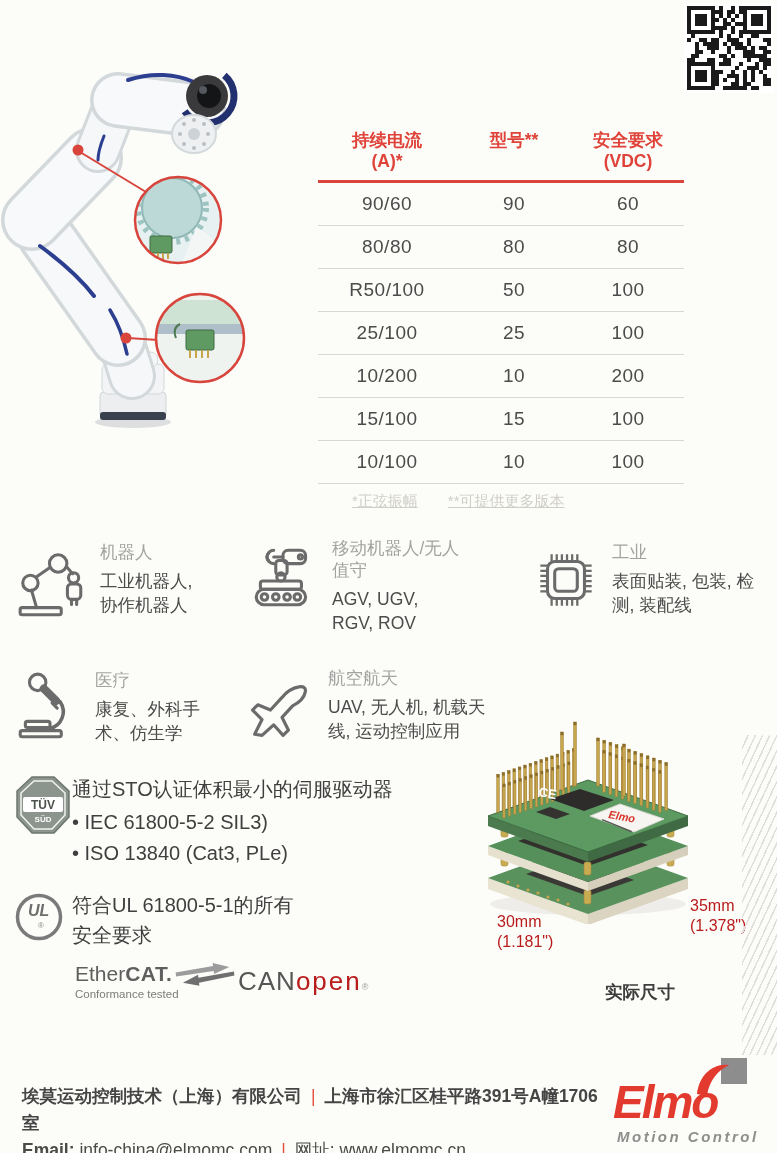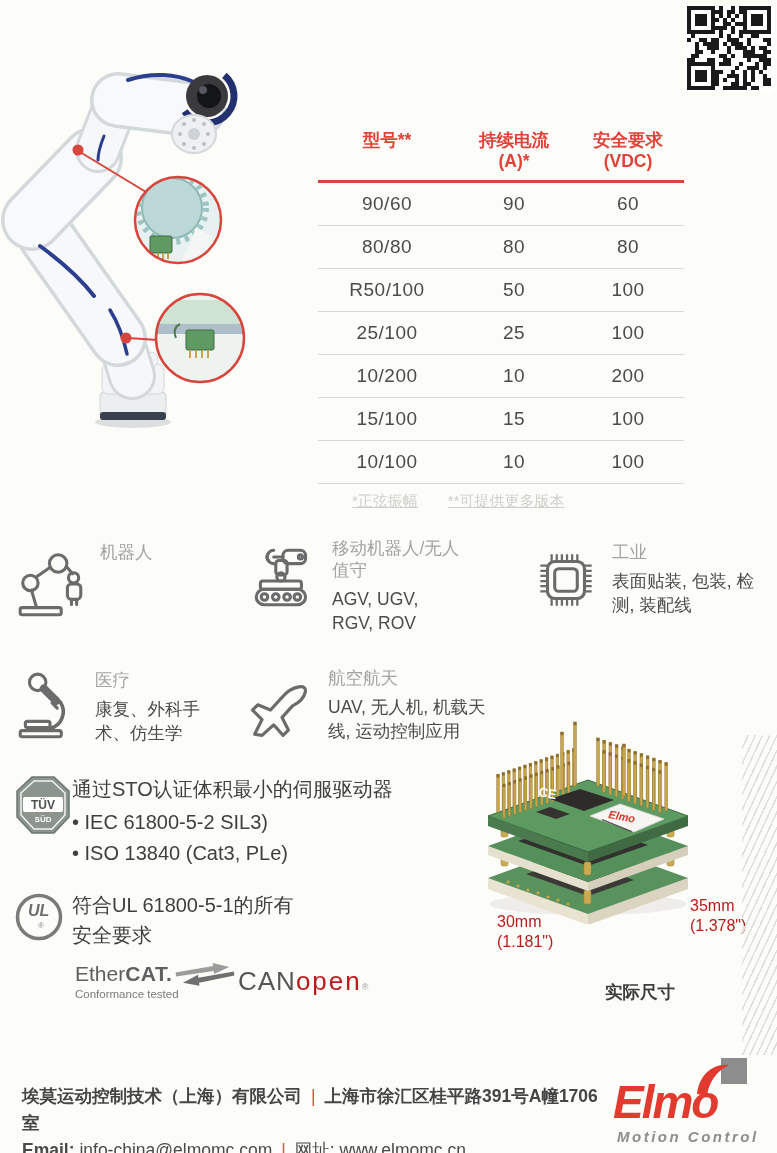--- a/index.html
+++ b/index.html
@@ -283,23 +283,23 @@
         <rect x="186" y="322" width="28" height="20" rx="2" fill="#5f9a63" stroke="#3f6b42"></rect>
         <path d="M190,342 v8 M196,342 v8 M202,342 v8 M208,342 v8" stroke="#c8a44b" stroke-width="2"></path>
         <path d="M176,330 q-4,-10 4,-14" fill="none" stroke="#4e7a52" stroke-width="2"></path>
       </g>
       <circle cx="200" cy="330" r="44" fill="none" stroke="#d8453c" stroke-width="2.5"></circle>
     </g>
   </svg>
 
   <div class="abs spec-table">
     <div class="t-head">
-      <div class="pre">型号**</div>
       <div class="pre">持续电流
 (A)*</div>
+      <div class="pre">型号**</div>
       <div class="pre">安全要求
 (VDC)</div>
     </div>
     <div class="t-rule"></div>
     <div class="t-row">
       <div>90/60</div>
         <div>90</div>
         <div>60</div>
     </div>
     <div class="t-row">
@@ -345,20 +345,22 @@
       <path d="M22,30 L35,21"></path>
       <circle cx="43" cy="17" r="8.5"></circle>
       <path d="M51,20 L57,27"></path>
       <circle cx="58" cy="31" r="5"></circle>
       <rect x="52" y="37" width="13" height="15" rx="4"></rect>
       <path d="M56,52 L56,57 M61,52 L61,57"></path>
     </g>
   </svg>
   <div class="abs" style="left:100px;top:542px">
     <div class="app-title pre">机器人</div>
+    <div class="app-desc pre">工业机器人,
+协作机器人</div>
   </div>
 
   <svg class="abs" style="left:246px;top:540px" width="76" height="76" viewBox="0 0 74 74">
     <g fill="none" stroke="#6b6b6b" stroke-width="3" stroke-linecap="round" stroke-linejoin="round">
       <rect x="10" y="48" width="48" height="15" rx="7.5"></rect>
       <circle cx="18" cy="55.5" r="3.2"></circle>
         <circle cx="29" cy="55.5" r="3.2"></circle>
       <circle cx="40" cy="55.5" r="3.2"></circle>
         <circle cx="50" cy="55.5" r="3.2"></circle>
       <rect x="14" y="40" width="40" height="8" rx="2.5"></rect>

